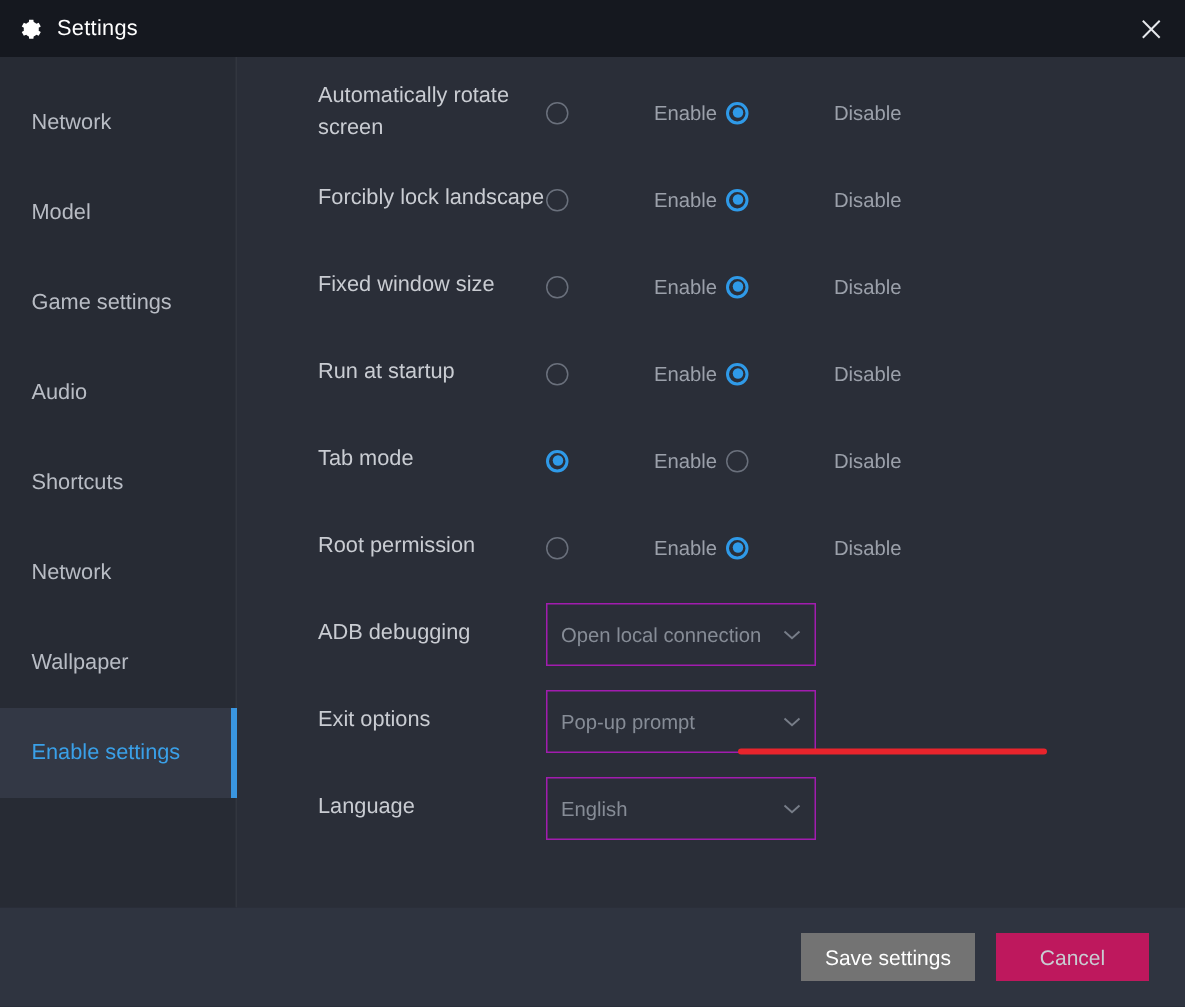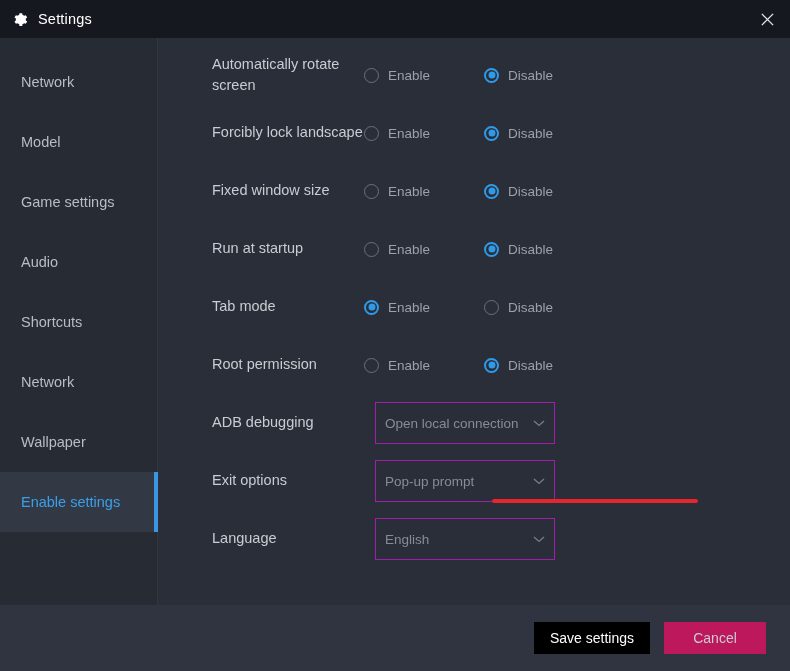--- a/index.html
+++ b/index.html
@@ -93,20 +93,21 @@
     font-size:14.5px;
     line-height:1.45;
   }
   .row-label.two-line { line-height:1.45; }
 
   .opts { display:flex; align-items:center; }
   .opt {
     display:flex; align-items:center;
     cursor:pointer;
     margin-right:0;
+    gap:48px;
   }
   .opt.first { width:120px; flex:0 0 120px; }
   .radio {
     width:15px; height:15px;
     border-radius:50%;
     border:1px solid #6a707c;
     margin-right:9px;
     flex:0 0 15px;
     position:relative;
     background:transparent;
@@ -123,21 +124,21 @@
     width:7px; height:7px;
     border-radius:50%;
     background:#2f9ae8;
   }
   .opt-label {
     color:#9ba0aa;
     font-size:13.5px;
   }
 
   
-  .row.select-row { height:58px;gap:11px; }
+  .row.select-row { height:58px; }
   .select {
     width:180px; height:42px;
     border:1px solid #a21caf;
     background:transparent;
     display:flex; align-items:center;
     padding:0 9px;
     cursor:pointer;
     position:relative;
   }
   .select-value {
@@ -166,21 +167,21 @@
     padding-right:24px;
   }
   .btn {
     height:32px;
     display:flex; align-items:center; justify-content:center;
     font-size:14px;
     cursor:pointer;
     padding:0 16px;
   }
   .btn-primary {
-    background:#000000;
+    background:#737373;
     color:#ffffff;
     min-width:105px;
     margin-right:14px;
   }
   .btn-secondary {
     background:#be185d;
     color:#c9ccd2;
     min-width:102px;
   }
 </style>

